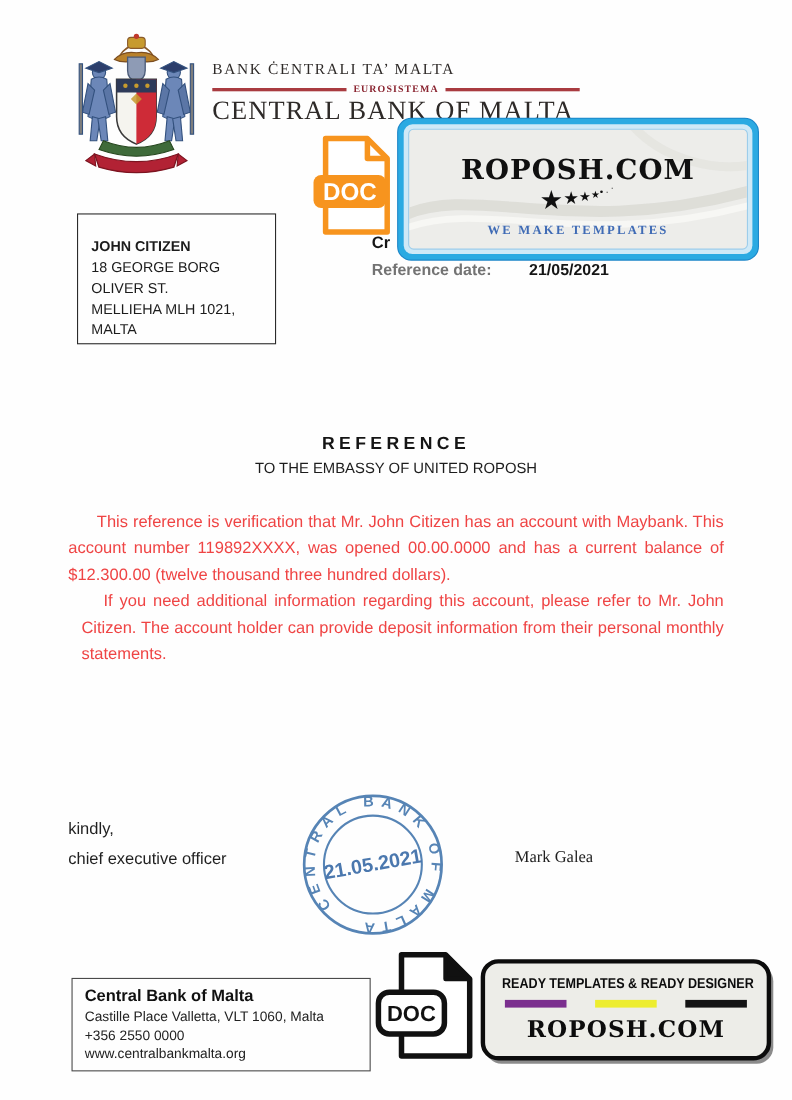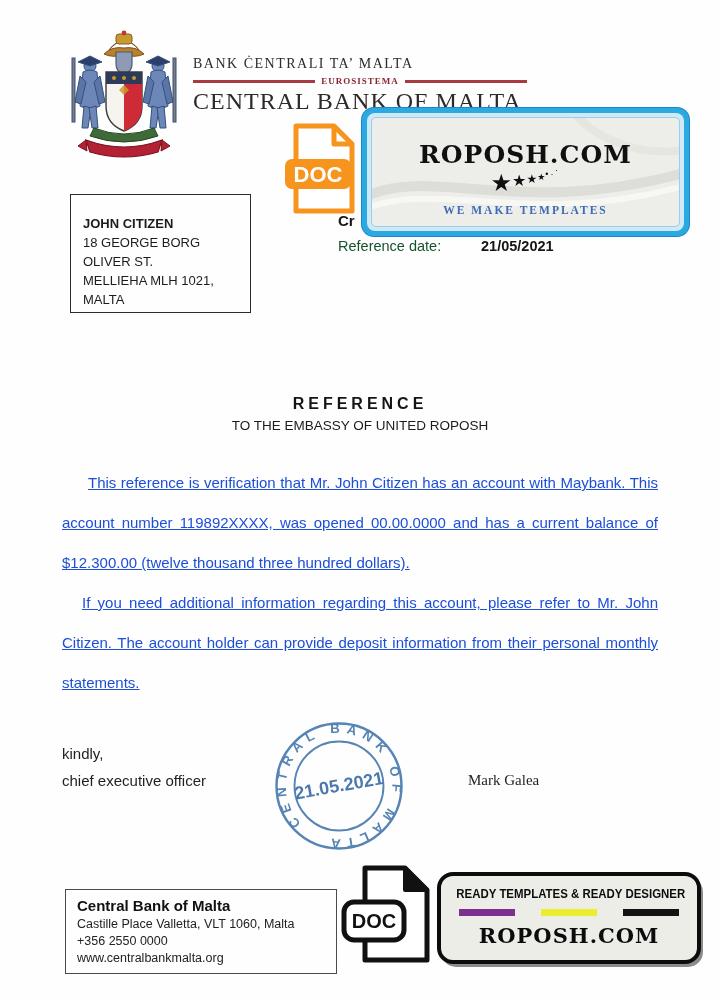--- a/index.html
+++ b/index.html
@@ -36,35 +36,35 @@
   .wm-stars{position:relative;margin-top:2px;height:26px;white-space:nowrap;}
   .wm-stars span{display:inline-block;color:#101010;line-height:1;vertical-align:middle;}
   .st1{font-size:24px;} .st2{font-size:16px;position:relative;top:-2px;}
   .st3{font-size:12px;position:relative;top:-4px;} .st4{font-size:9px;position:relative;top:-6px;}
   .stdots{font-size:9px;position:relative;top:-9px;letter-spacing:2px;}
   .wm-tag{position:absolute;bottom:10px;width:100%;font-family:"Liberation Serif",serif;
           font-weight:bold;font-size:11.5px;letter-spacing:2px;color:#3f6bb5;}
 
   
   .cr-frag{left:338px;top:212px;font-size:15px;font-weight:bold;z-index:1;color:#151515;}
-  .ref-label{left:338px;top:238px;font-size:14.5px;font-weight:normal;z-index:1;color:#14532d;}
+  .ref-label{left:338px;top:238px;font-size:14.5px;font-weight:bold;z-index:1;color:#737373;}
   .ref-value{left:481px;top:238px;font-size:14.5px;z-index:1;color:#151515;font-weight:bold;}
   .addr{left:70px;top:194px;width:181px;height:119px;border:1.5px solid #2b2b2b;
         box-sizing:border-box;padding:19px 0 0 12px;font-size:13px;line-height:19px;
         color:#1c1c1c;z-index:1;}
   .addr .name{font-weight:bold;}
 
   
   .title-blk{left:62px;top:395px;width:596px;text-align:center;z-index:1;}
   .title-h{font-size:16px;font-weight:bold;letter-spacing:4px;color:#151515;}
   .title-sub{font-size:13.5px;margin-top:5px;color:#1c1c1c;}
   .body-blk{left:62px;top:463px;width:596px;z-index:1;}
-  .body-blk p{margin:0;font-size:15px;line-height:40px;text-align:justify;color:#1d4ed8;text-decoration:underline;}
+  .body-blk p{margin:0;font-size:15px;line-height:24px;text-align:justify;color:#ef4444;}
   .body-blk p.p1{text-indent:26px;}
-  .body-blk p.p2{text-indent:20px;}
+  .body-blk p.p2{text-indent:20px;margin-left:12px;}
 
   
   .sig-close{left:62px;top:745px;font-size:15px;z-index:1;}
   .sig-title{left:62px;top:772px;font-size:15px;z-index:1;}
   .sig-name{left:468px;top:772px;font-size:15px;z-index:1;font-family:Liberation Serif, serif;}
   .stamp{left:268px;top:714px;width:142px;height:144px;z-index:2;opacity:.93;}
 
   
   .fbox{left:65px;top:889px;width:272px;height:85px;border:1px solid #4a4a4a;
         box-sizing:border-box;padding:7px 0 0 11px;z-index:1;}

